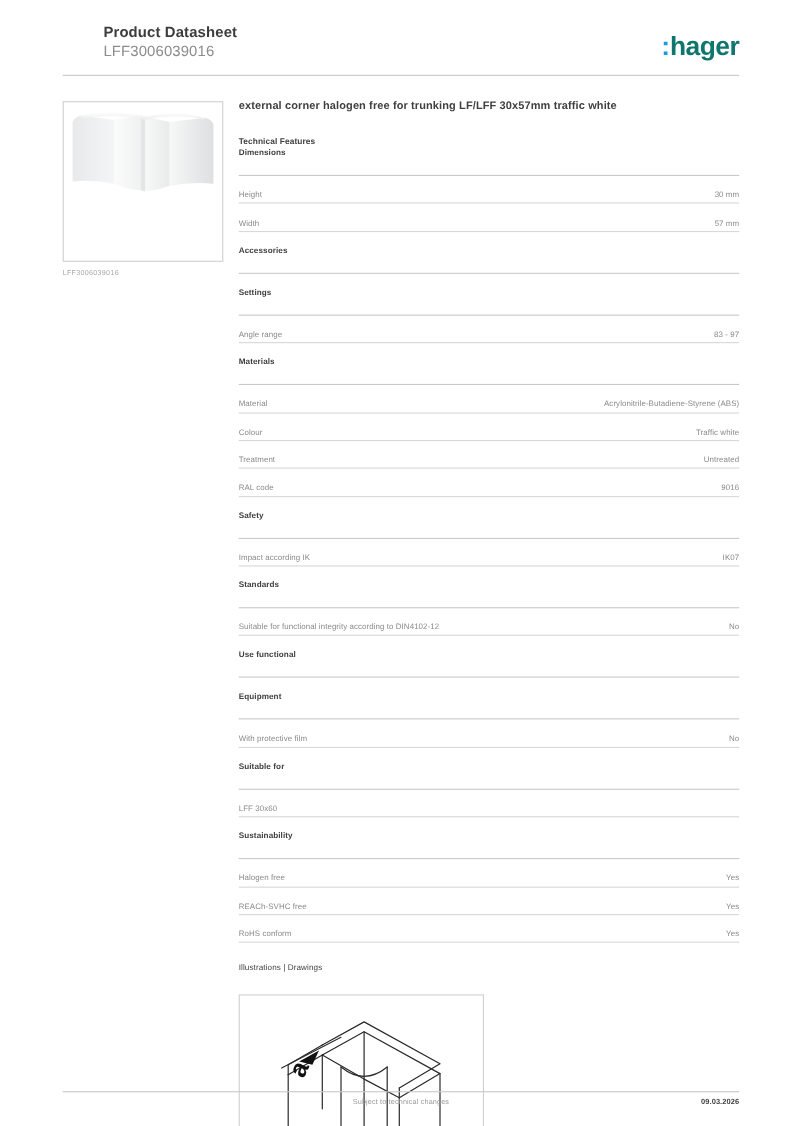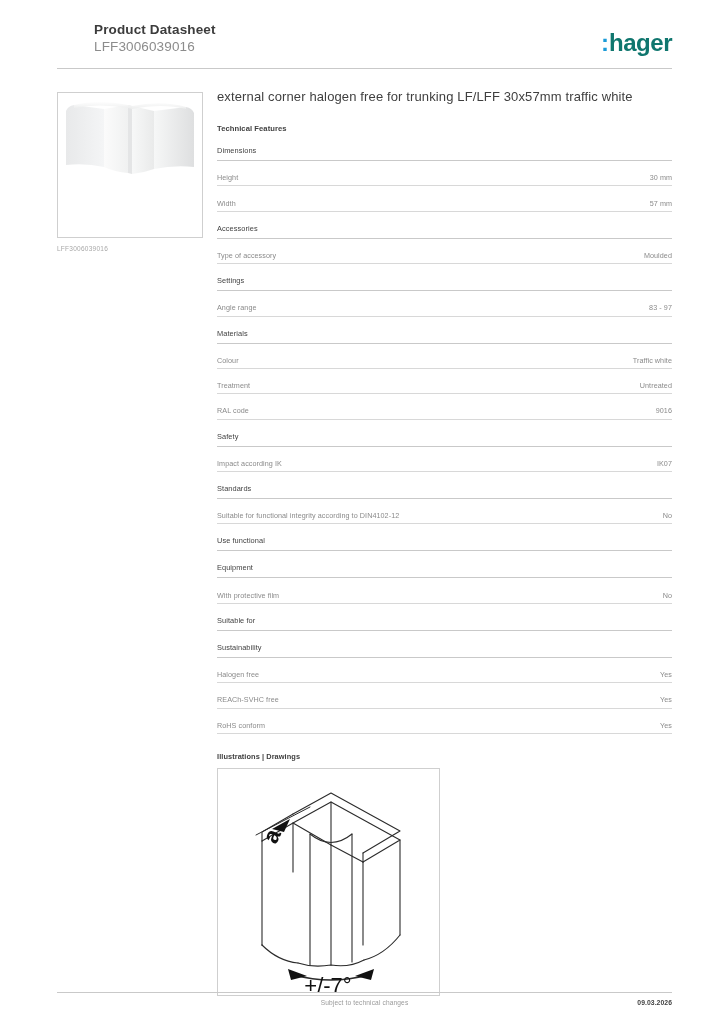--- a/index.html
+++ b/index.html
@@ -99,45 +99,45 @@
   }
 
   
   .content {
     position: absolute;
     left: 217px;
     top: 92px;
     width: 455px;
   }
   .product-desc {
-    font-size: 13px;
-    font-weight: normal;
+    font-size: 10px;
+    font-weight: bold;
     color: #3f3f3f;
     letter-spacing: 0.01em;
     margin: 0 0 22px 0;
     line-height: 10px;
   }
   .tech-features-heading {
     font-size: 7.6px;
     font-weight: bold;
     color: #3f3f3f;
-    margin: 0 0 12px 0;
+    margin: 0 0 0 0;
     letter-spacing: 0.01em;
     line-height: 10px;
   }
 
   .section {
     margin-bottom: 12px;
   }
   .section-title {
     font-size: 7.4px;
-    font-weight: normal;
+    font-weight: bold;
     color: #3f3f3f;
     letter-spacing: 0.01em;
-    padding-bottom: 4px;
+    padding-bottom: 15px;
     border-bottom: 1px solid #c9c9c9;
     line-height: 10px;
   }
   .spec-row {
     display: flex;
     justify-content: space-between;
     align-items: baseline;
     border-bottom: 1px solid #d8d8d8;
     padding: 2.2px 0 2.2px 0;
     line-height: 10px;
@@ -156,24 +156,24 @@
     text-align: center;
     white-space: nowrap;
   }
 
   
   .illustrations {
     margin-top: 18px;
   }
   .illustrations-title {
     font-size: 7.4px;
-    font-weight: bold;
+    font-weight: normal;
     color: #3f3f3f;
     letter-spacing: 0.01em;
-    margin-bottom: 6px;
+    margin-bottom: 19px;
     line-height: 10px;
   }
   .drawing-box {
     width: 223px;
     height: 228px;
     border: 1px solid #cfcfcf;
     box-sizing: border-box;
     background: #fff;
   }
   .drawing-box svg { display: block; }
@@ -282,35 +282,35 @@
             <span class="spec-label">Height</span>
             <span class="spec-value">30 mm</span>
           </div>
           <div class="spec-row">
             <span class="spec-label">Width</span>
             <span class="spec-value">57 mm</span>
           </div>
         </div>
         <div class="section">
           <div class="section-title">Accessories</div>
-          <div class="spec-row">
-            <span class="spec-label">Type of accessory</span>
-            <span class="spec-value">Moulded</span>
-          </div>
         </div>
         <div class="section">
           <div class="section-title">Settings</div>
           <div class="spec-row">
             <span class="spec-label">Angle range</span>
             <span class="spec-value">83 - 97</span>
           </div>
         </div>
         <div class="section">
           <div class="section-title">Materials</div>
           <div class="spec-row">
+            <span class="spec-label">Material</span>
+            <span class="spec-value">Acrylonitrile-Butadiene-Styrene (ABS)</span>
+          </div>
+          <div class="spec-row">
             <span class="spec-label">Colour</span>
             <span class="spec-value">Traffic white</span>
           </div>
           <div class="spec-row">
             <span class="spec-label">Treatment</span>
             <span class="spec-value">Untreated</span>
           </div>
           <div class="spec-row">
             <span class="spec-label">RAL code</span>
             <span class="spec-value">9016</span>
@@ -335,20 +335,24 @@
         </div>
         <div class="section">
           <div class="section-title">Equipment</div>
           <div class="spec-row">
             <span class="spec-label">With protective film</span>
             <span class="spec-value">No</span>
           </div>
         </div>
         <div class="section">
           <div class="section-title">Suitable for</div>
+          <div class="spec-row">
+            <span class="spec-label">LFF 30x60</span>
+            <span class="spec-value"></span>
+          </div>
         </div>
         <div class="section">
           <div class="section-title">Sustainability</div>
           <div class="spec-row">
             <span class="spec-label">Halogen free</span>
             <span class="spec-value">Yes</span>
           </div>
           <div class="spec-row">
             <span class="spec-label">REACh-SVHC free</span>
             <span class="spec-value">Yes</span>

